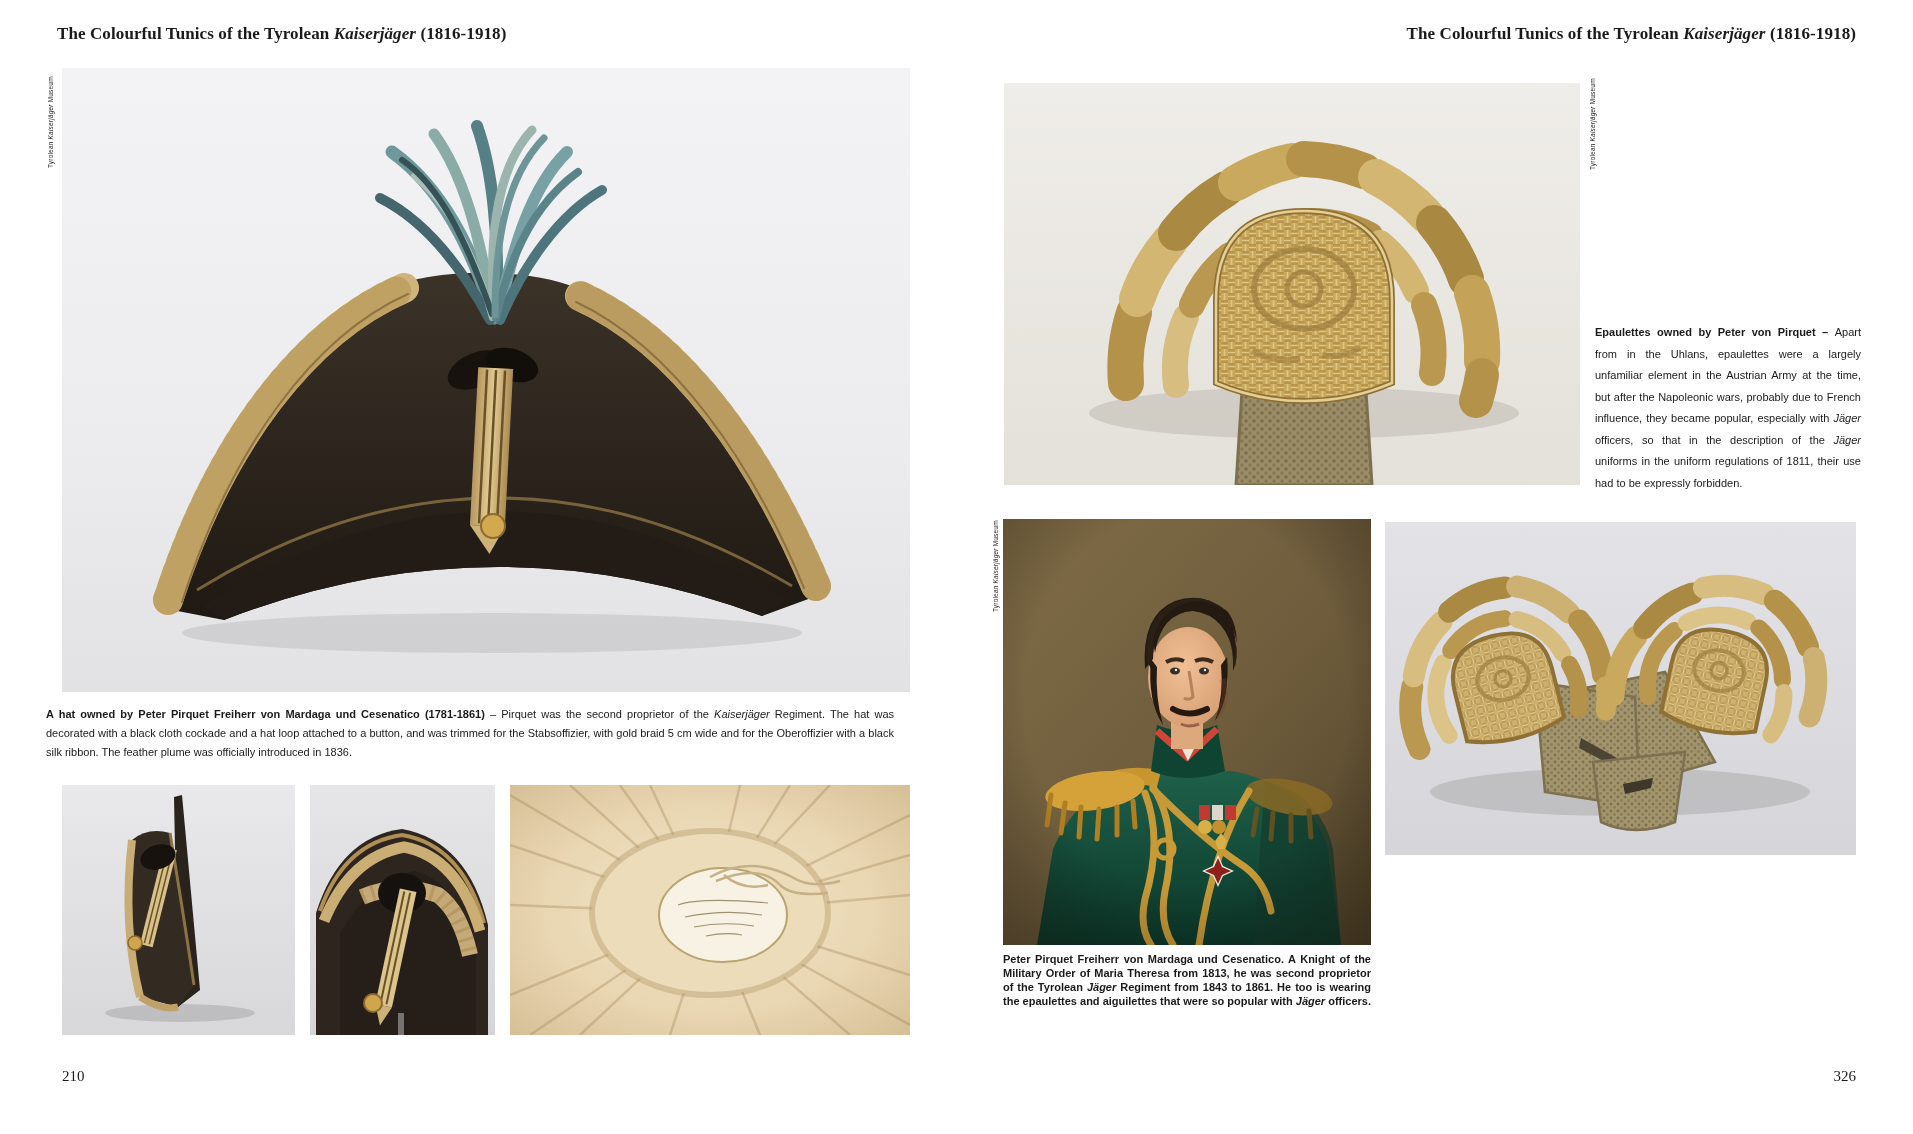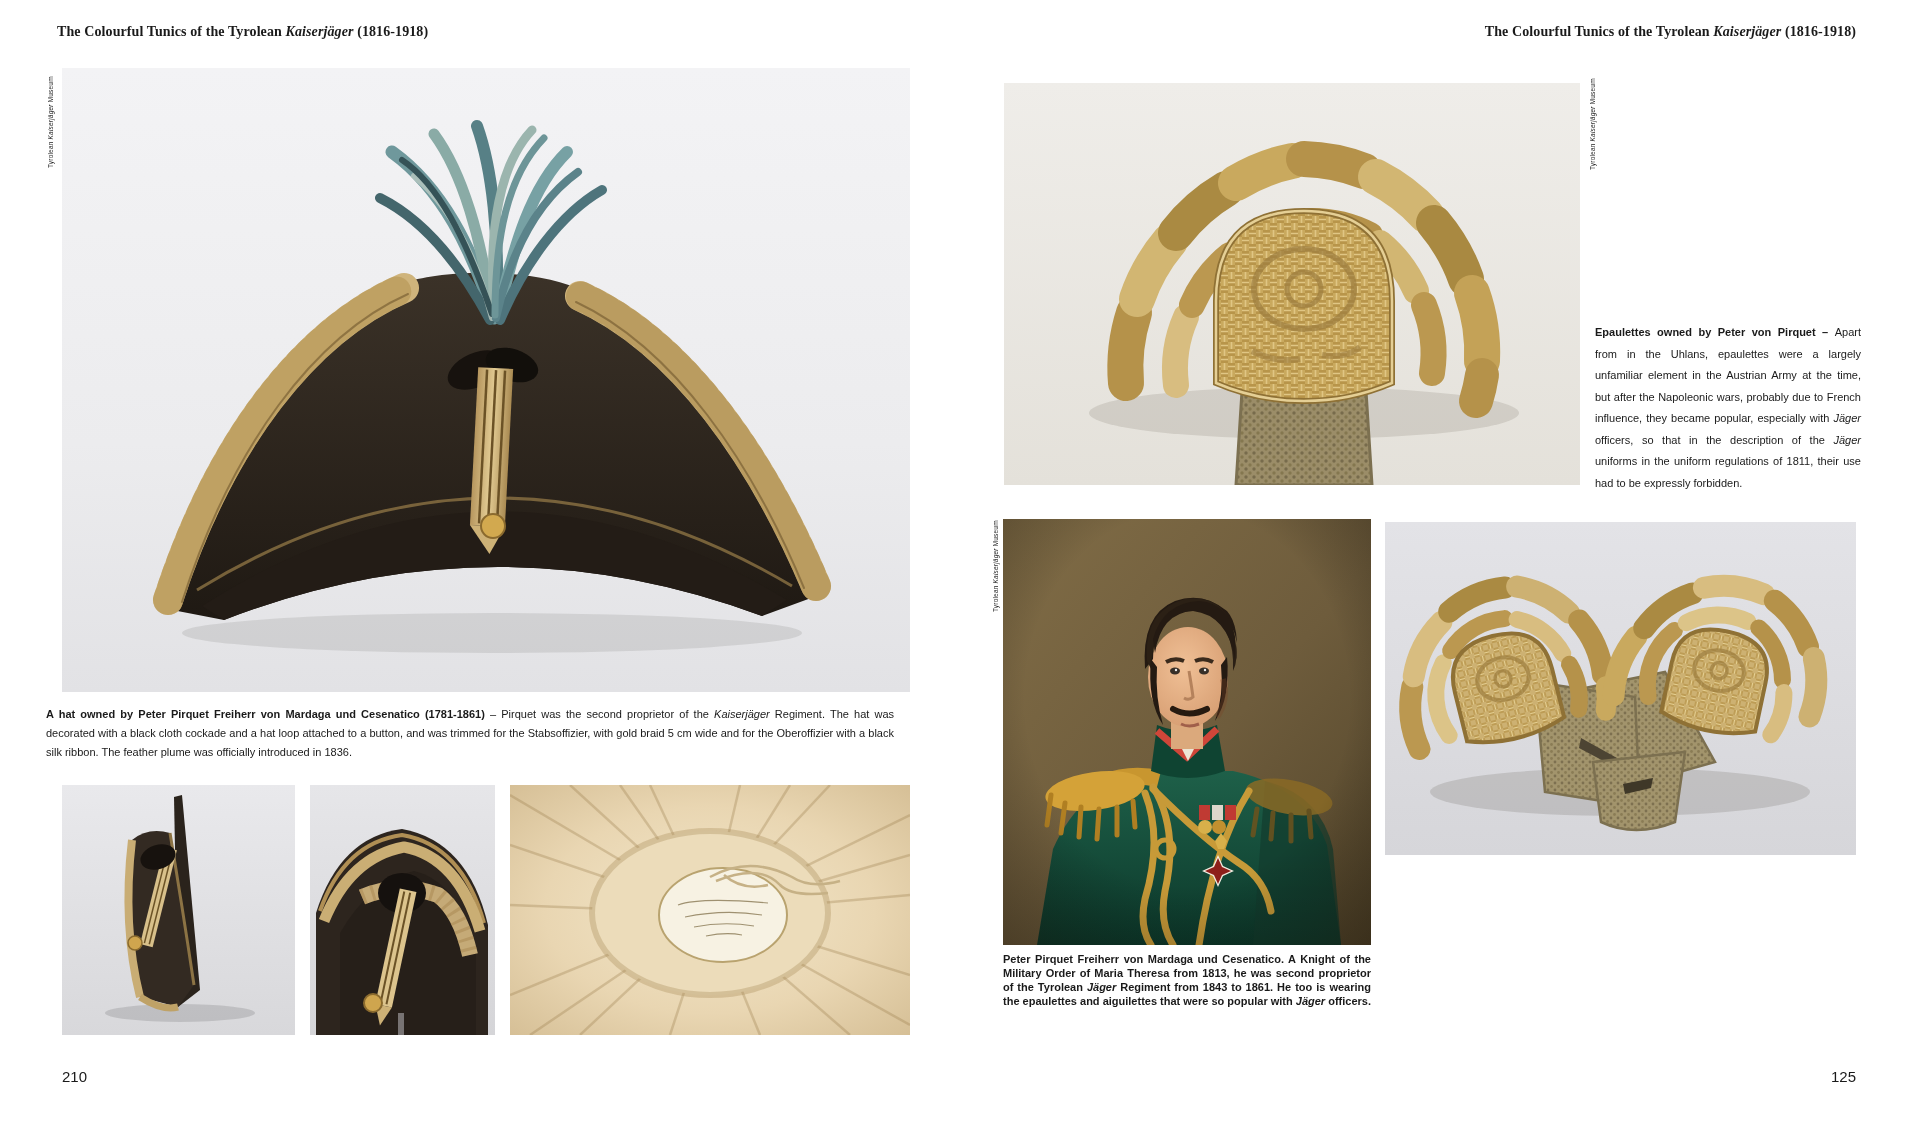--- a/index.html
+++ b/index.html
@@ -1,28 +1,28 @@
 <!DOCTYPE html>
 <html><head>
 <meta charset="utf-8">
 <style>
   html,body{margin:0;padding:0;background:#888;}
   #spread{position:relative;width:1913px;height:1134px;background:#ffffff;overflow:hidden;
           font-family:"Liberation Sans", sans-serif;color:#1a1a1a;}
   .runhead{position:absolute;top:24px;font-family:"Liberation Serif", serif;
-           font-weight:bold;font-size:14px;letter-spacing:.1px;white-space:nowrap;}
+           font-weight:bold;font-size:17px;letter-spacing:.1px;white-space:nowrap;}
   .i{font-style:italic;}
   .b{font-weight:bold;}
   .photo{position:absolute;overflow:hidden;}
   .photo svg{display:block;}
   .cap{position:absolute;text-align:justify;font-size:11px;line-height:19px;}
   .cap-col{line-height:21.5px;}
   .credit{position:absolute;font-size:6.5px;letter-spacing:.2px;white-space:nowrap;
           transform-origin:0 0;transform:rotate(-90deg);color:#222;}
-  .pagenum{position:absolute;font-family:Liberation Sans, sans-serif;font-size:15px;}
+  .pagenum{position:absolute;font-family:Liberation Serif, serif;font-size:15px;}
 </style>
 </head>
 <body>
 
 <div id="spread">
 
   <div class="runhead" style="left:57px;">
     <span>The Colourful Tunics of the Tyrolean </span><span class="i">Kaiserjäger</span><span> (1816-1918)</span>
   </div>
   <div class="runhead" style="right:57px;">
@@ -443,15 +443,15 @@
 
       <path d="M208,240 L300,230 L290,300 Q250,316 216,300 Z" fill="url(#mesh2)" stroke="#7c7050" stroke-width="2.5"></path>
       <path d="M238,262 L268,256 L266,266 L240,272 Z" fill="#3f3828"></path>
     </svg>
   </div>
 
   <div class="cap" style="left:1003px;top:952px;width:368px;line-height:14px;">
     <span class="b">Peter Pirquet Freiherr von Mardaga und Cesenatico. A Knight of the Military Order of Maria Theresa from 1813, he was second proprietor of the Tyrolean </span><span class="b i">Jäger</span><span class="b"> Regiment from 1843 to 1861. He too is wearing the epaulettes and aiguilettes that were so popular with </span><span class="b i">Jäger</span><span class="b"> officers.</span>
   </div>
 
-  <div class="pagenum" style="right:57px;top:1068px;">125</div>
+  <div class="pagenum" style="right:57px;top:1068px;">326</div>
 
 </div>
 
 </body></html>

